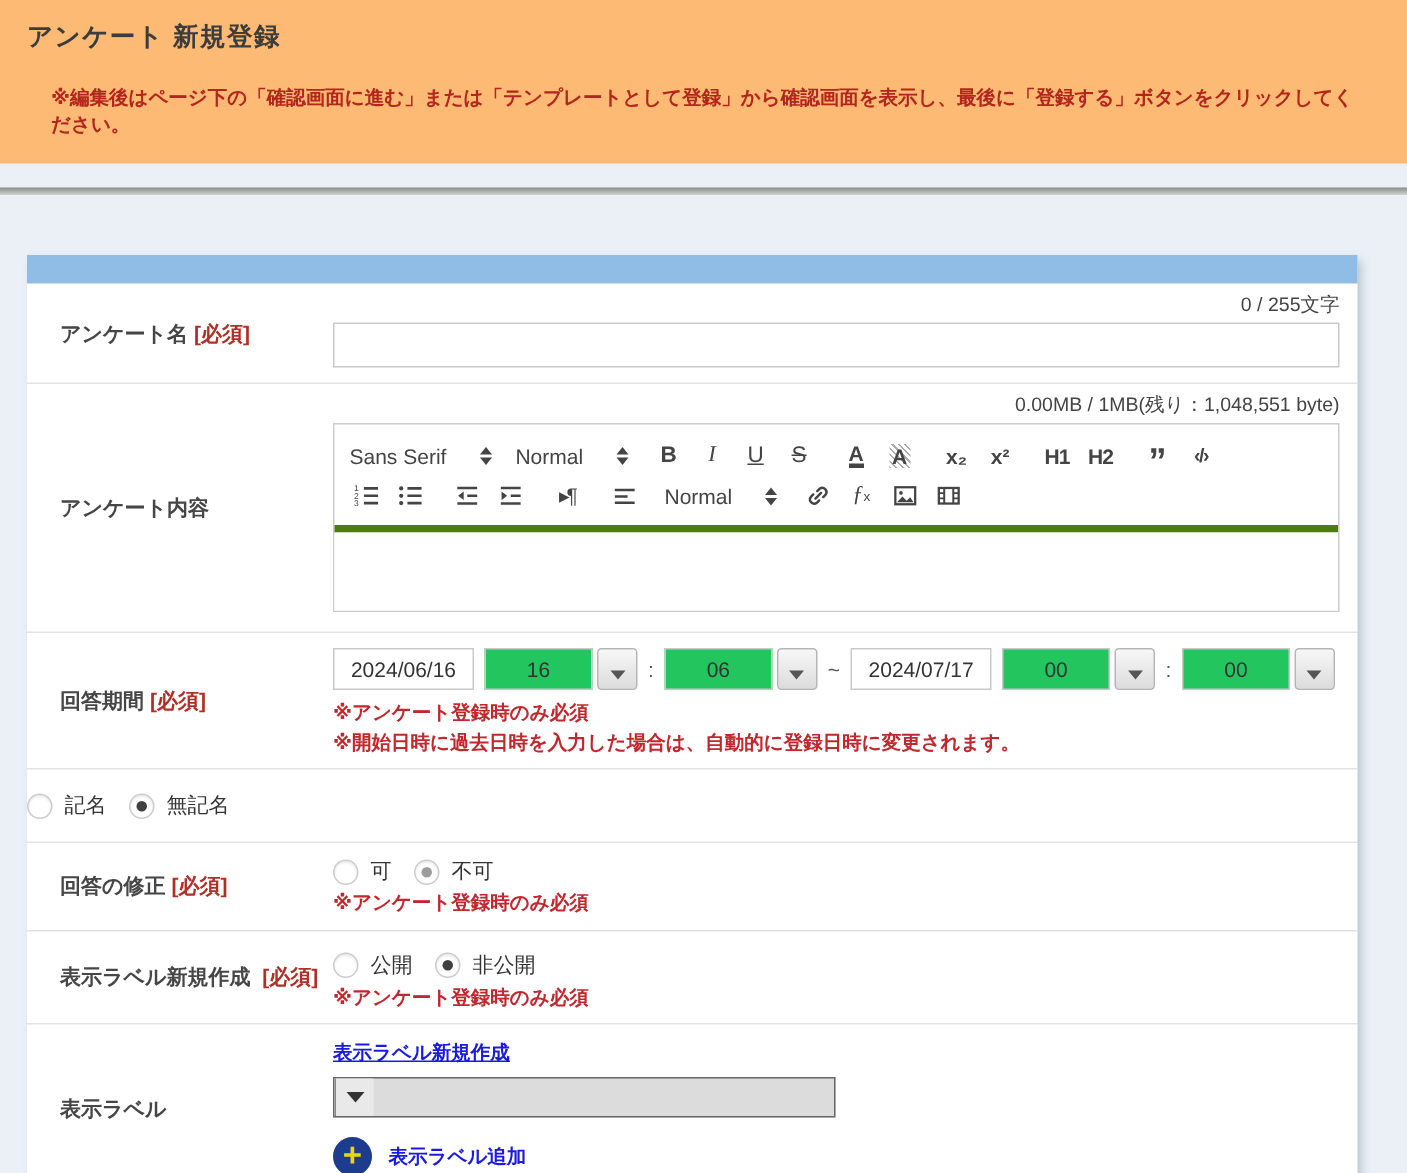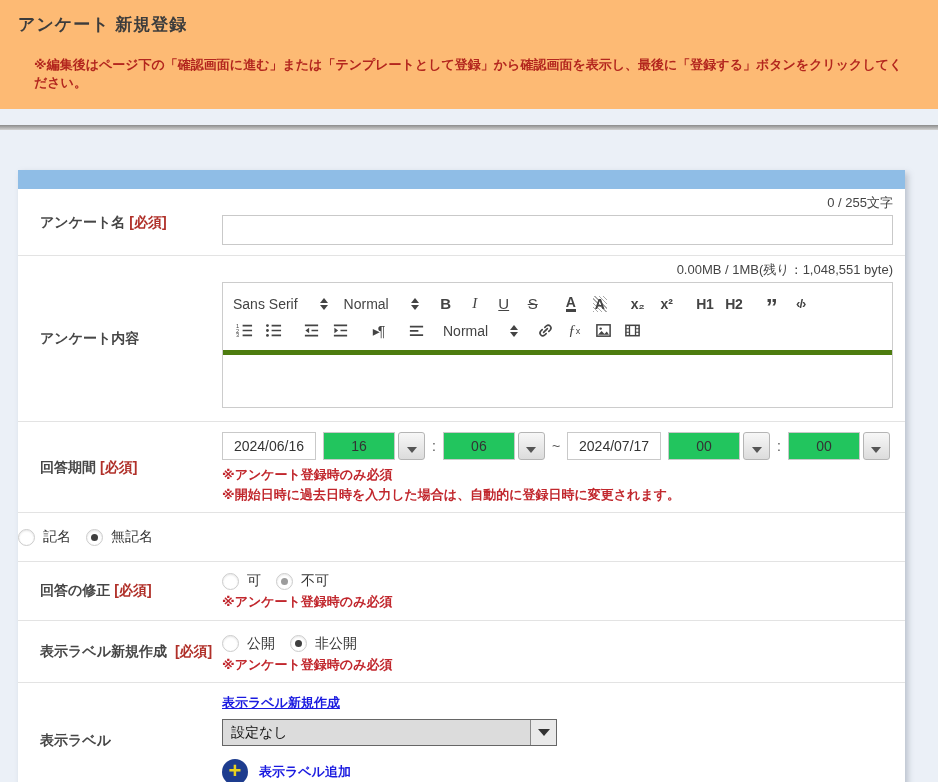--- a/index.html
+++ b/index.html
@@ -390,21 +390,20 @@
       </div>
     </div>
 
     <div class="row">
       <div class="cell-label">
         <div class="lbl-wrap"><span class="lbl">表示ラベル</span></div>
       </div>
       <div class="cell-content dl-content">
         <span class="link-create">表示ラベル新規作成</span>
         <div class="label-select">
-          <span class="val">設定なし</span>
           <span class="arrow">
               <span class="tri"></span>
             </span>
         </div>
         <div class="add-line">
           <span class="plus-btn">
               <span>+</span>
             </span>
           <span class="add-link">表示ラベル追加</span>
         </div>

